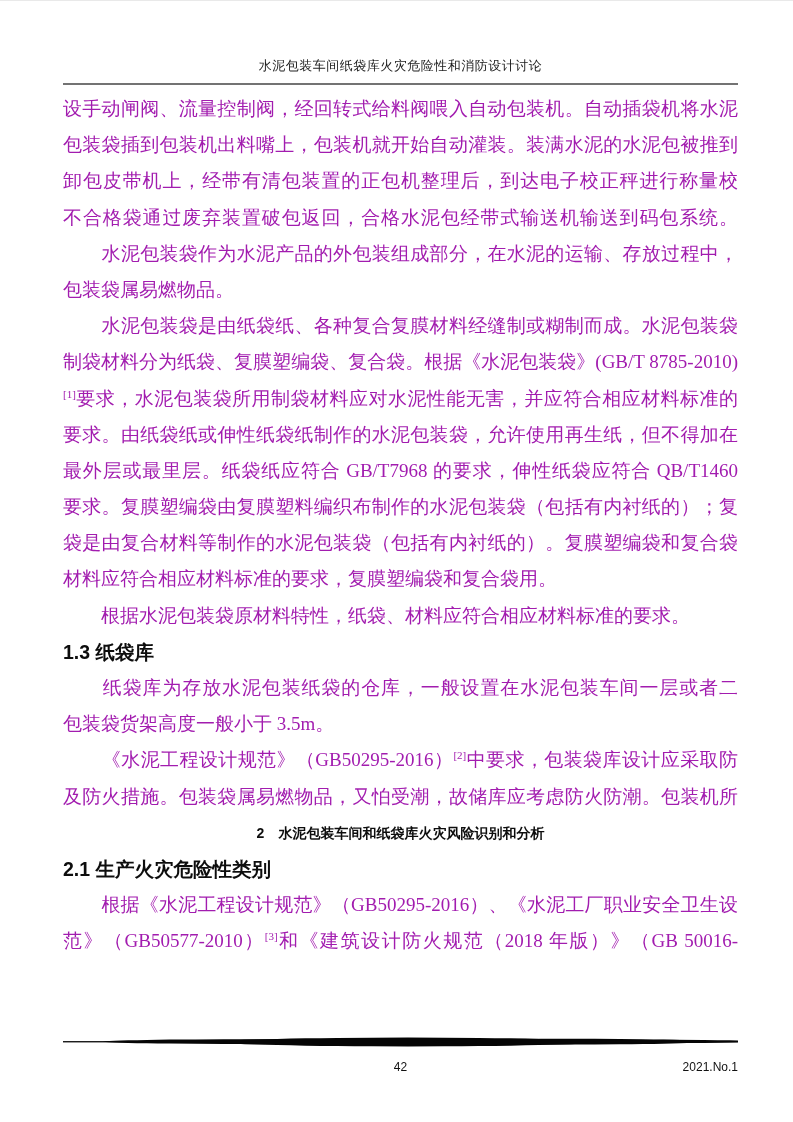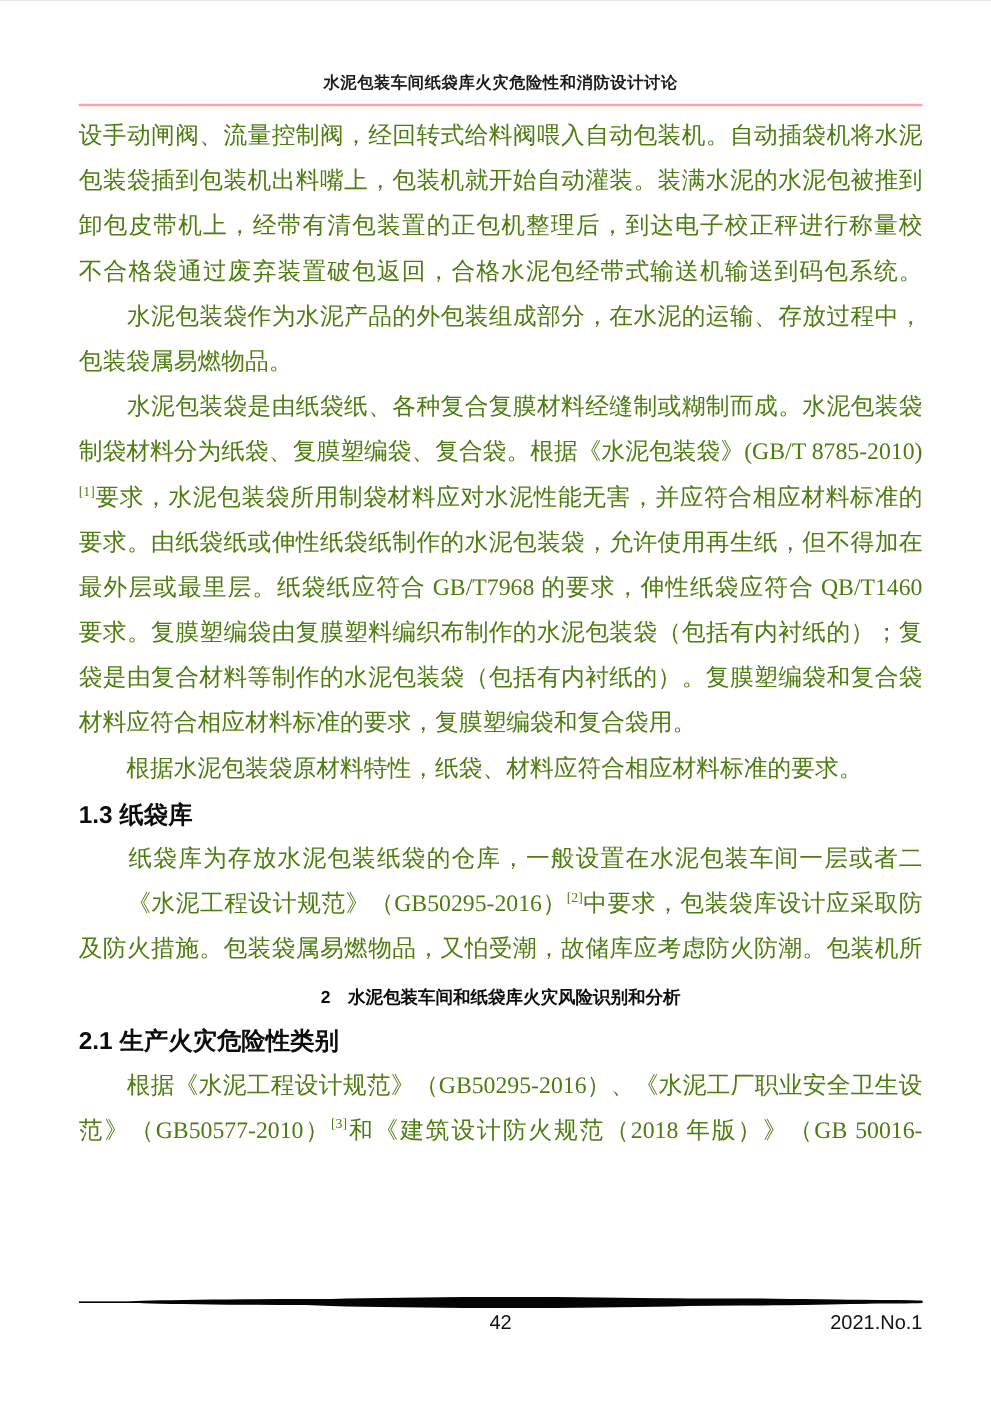--- a/index.html
+++ b/index.html
@@ -10,42 +10,41 @@
     background: #ffffff;
     overflow: hidden;
     border-top: 1px solid #e9e9e9;
     font-family: "Liberation Serif", "DejaVu Serif", serif;
     color: #1b1b1b;
   }
   
   .header {
     margin: 56px 55px 0 63px;
     padding-bottom: 9px;
-    border-bottom: 2px solid #fca5a5;
-    font-weight: bold;
+    border-bottom: 2px solid #737373;
   }
   .running-title {
     text-align: center;
     font-size: 13px;
     line-height: 17px;
     letter-spacing: 0.5px;
     color: #1c1c1c;
   }
   
   .content {
     margin: 6px 55px 0 63px;
     width: 675px;
   }
   .line {
     height: 36.2px;
     line-height: 36.2px;
     font-size: 19px;
     white-space: nowrap;
     overflow: hidden;
-    color: #4d7c0f;
+    color: #a21caf;
   }
   .line.fill {
     white-space: normal;
     text-align: justify;
     text-align-last: justify;
   }
   .line sup {
     font-size: 11px;
     line-height: 0;
     vertical-align: super;
@@ -65,23 +64,23 @@
   .footer {
     position: absolute;
     top: 1036px;
     left: 63px;
     width: 675px;
   }
   .footer-ornament { display: block; }
   .footer-row {
     position: relative;
     height: 16px;
-    margin-top: 3px;
+    margin-top: 13px;
     font-family: "Liberation Sans", "DejaVu Sans", sans-serif;
-    font-size: 16px;
+    font-size: 12px;
     color: #111111;
   }
   .page-number {
     position: absolute;
     left: 0; right: 0;
     text-align: center;
   }
   .issue-label {
     position: absolute;
     right: 0; top: 0;
@@ -116,20 +115,21 @@
         <div class="line fill"><span>要求。复膜塑编袋由复膜塑料编织布制作的水泥包装袋（包括有内衬纸的）；复合</span></div>
         <div class="line fill"><span>袋是由复合材料等制作的水泥包装袋（包括有内衬纸的）。复膜塑编袋和复合袋用</span></div>
         <div class="line"><span>材料应符合相应材料标准的要求，复膜塑编袋和复合袋用。</span></div>
       </div>
       <div class="paragraph">
         <div class="line"><span>　　根据水泥包装袋原材料特性，纸袋、材料应符合相应材料标准的要求。</span></div>
       </div>
       <div class="heading level-2">1.3 纸袋库</div>
       <div class="paragraph">
         <div class="line fill"><span>　　纸袋库为存放水泥包装纸袋的仓库，一般设置在水泥包装车间一层或者二层，</span></div>
+        <div class="line"><span>包装袋货架高度一般小于 3.5m。</span></div>
       </div>
       <div class="paragraph">
         <div class="line fill"><span>　　《水泥工程设计规范》（GB50295-2016）</span><sup>[2]</sup><span>中要求，包装袋库设计应采取防潮</span></div>
         <div class="line fill"><span>及防火措施。包装袋属易燃物品，又怕受潮，故储库应考虑防火防潮。包装机所</span></div>
       </div>
       <div class="heading level-1">2　水泥包装车间和纸袋库火灾风险识别和分析</div>
       <div class="heading level-2">2.1 生产火灾危险性类别</div>
       <div class="paragraph">
         <div class="line fill"><span>　　根据《水泥工程设计规范》（GB50295-2016）、《水泥工厂职业安全卫生设计规</span></div>
         <div class="line fill"><span>范》（GB50577-2010）</span><sup>[3]</sup><span>和《建筑设计防火规范（2018 年版）》（GB 50016-2014）</span></div>

